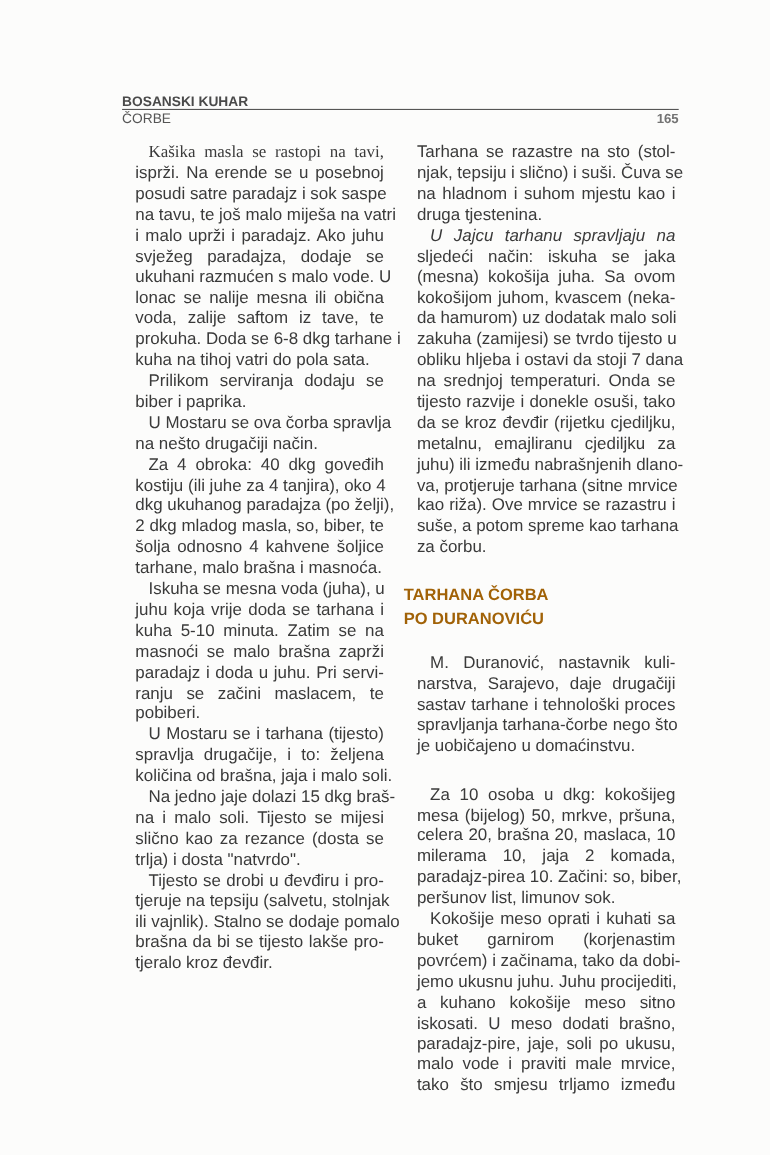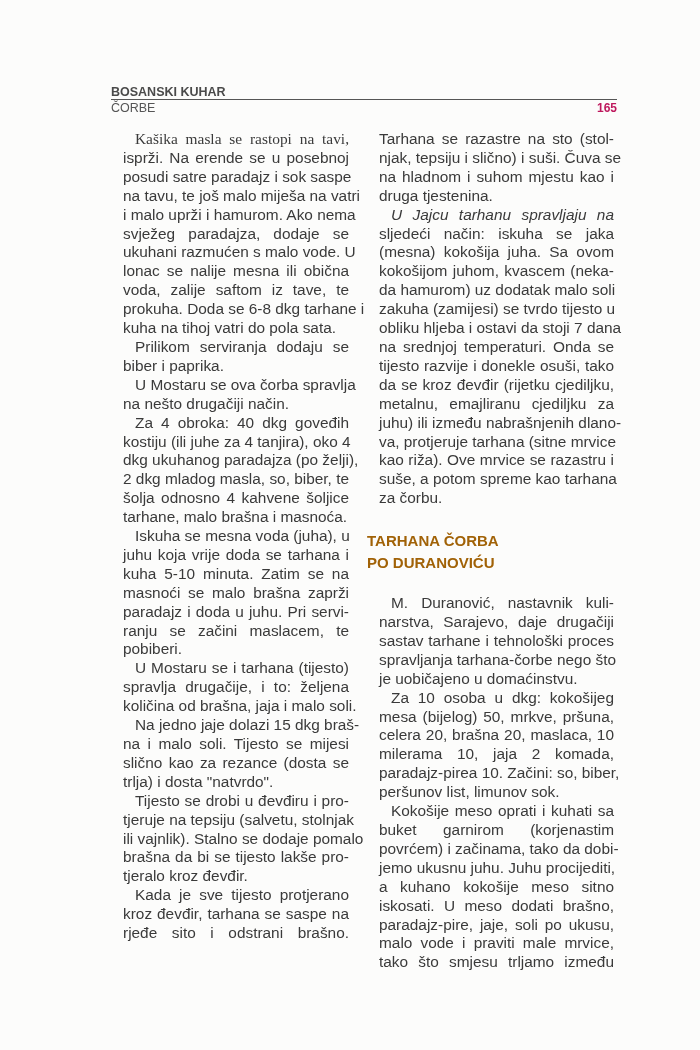--- a/index.html
+++ b/index.html
@@ -21,21 +21,21 @@
   }
   .rule {
     position: absolute; left: 0; top: 13px; width: 506px; height: 1px;
     background: #555;
   }
   .section-row {
     position: relative; top: 2px; height: 14px;
     display: flex; justify-content: space-between;
     font-size: 12.5px; line-height: 14px; color: #555; align-items: flex-end;
   }
-  .page-number { font-weight: bold; font-size: 12px; color: #be185d; }
+  .page-number { font-weight: bold; font-size: 12px; color: #737373; }
   .col {
     position: absolute; top: 126px;
     font-size: 15.4px; line-height: 18.9px;
     text-align: justify;
   }
   .col-left { left: 111px; width: 238px; }
   .col-right { left: 367px; width: 247px; }
   .col p { margin: 0; text-indent: 12px; text-align: justify; }
   .line { display: block; text-align: justify; text-align-last: justify; white-space: nowrap; }
   .line.last { text-align-last: left; }
@@ -57,21 +57,21 @@
       <span class="page-number">165</span>
     </div>
   </div>
 
   <div class="col col-left" id="col-left">
       <p>
         <span class="line" style="padding-left: 12px; font-family: Liberation Serif, serif;">Kašika masla se rastopi na tavi,</span>
         <span class="line">isprži. Na erende se u posebnoj</span>
         <span class="line">posudi satre paradajz i sok saspe</span>
         <span class="line">na tavu, te još malo miješa na vatri</span>
-        <span class="line">i malo uprži i hamurom. Ako nema</span>
+        <span class="line">i malo uprži i paradajz. Ako juhu</span>
         <span class="line">svježeg paradajza, dodaje se</span>
         <span class="line">ukuhani razmućen s malo vode. U</span>
         <span class="line">lonac se nalije mesna ili obična</span>
         <span class="line">voda, zalije saftom iz tave, te</span>
         <span class="line">prokuha. Doda se 6-8 dkg tarhane i</span>
         <span class="line last">kuha na tihoj vatri do pola sata.</span>
       </p>
       <p>
         <span class="line" style="padding-left: 12px;">Prilikom serviranja dodaju se</span>
         <span class="line last">biber i paprika.</span>
@@ -108,25 +108,20 @@
         <span class="line">slično kao za rezance (dosta se</span>
         <span class="line last">trlja) i dosta "natvrdo".</span>
       </p>
       <p>
         <span class="line" style="padding-left: 12px;">Tijesto se drobi u đevđiru i pro-</span>
         <span class="line">tjeruje na tepsiju (salvetu, stolnjak</span>
         <span class="line">ili vajnlik). Stalno se dodaje pomalo</span>
         <span class="line">brašna da bi se tijesto lakše pro-</span>
         <span class="line last">tjeralo kroz đevđir.</span>
       </p>
-      <p>
-        <span class="line" style="padding-left: 12px;">Kada je sve tijesto protjerano</span>
-        <span class="line">kroz đevđir, tarhana se saspe na</span>
-        <span class="line">rjeđe sito i odstrani brašno.</span>
-      </p>
     </div>
 
   <div class="col col-right" id="col-right">
     <div id="right-before">
         <p>
           <span class="line">Tarhana se razastre na sto (stol-</span>
           <span class="line">njak, tepsiju i slično) i suši. Čuva se</span>
           <span class="line">na hladnom i suhom mjestu kao i</span>
           <span class="line last">druga tjestenina.</span>
         </p>
@@ -155,21 +150,21 @@
     </div>
     <div id="right-after">
         <p>
           <span class="line" style="padding-left: 12px;">M. Duranović, nastavnik kuli-</span>
           <span class="line">narstva, Sarajevo, daje drugačiji</span>
           <span class="line">sastav tarhane i tehnološki proces</span>
           <span class="line">spravljanja tarhana-čorbe nego što</span>
           <span class="line last">je uobičajeno u domaćinstvu.</span>
         </p>
         <p>
-          <span class="line" style="padding-left: 12px;">Za 10 osoba u dkg: kokošijeg</span>
+          <span class="line" style="padding-left: 12px; margin-top: 25px;">Za 10 osoba u dkg: kokošijeg</span>
           <span class="line">mesa (bijelog) 50, mrkve, pršuna,</span>
           <span class="line">celera 20, brašna 20, maslaca, 10</span>
           <span class="line">milerama 10, jaja 2 komada,</span>
           <span class="line">paradajz-pirea 10. Začini: so, biber,</span>
           <span class="line last">peršunov list, limunov sok.</span>
         </p>
         <p>
           <span class="line" style="padding-left: 12px;">Kokošije meso oprati i kuhati sa</span>
           <span class="line">buket garnirom (korjenastim</span>
           <span class="line">povrćem) i začinama, tako da dobi-</span>

